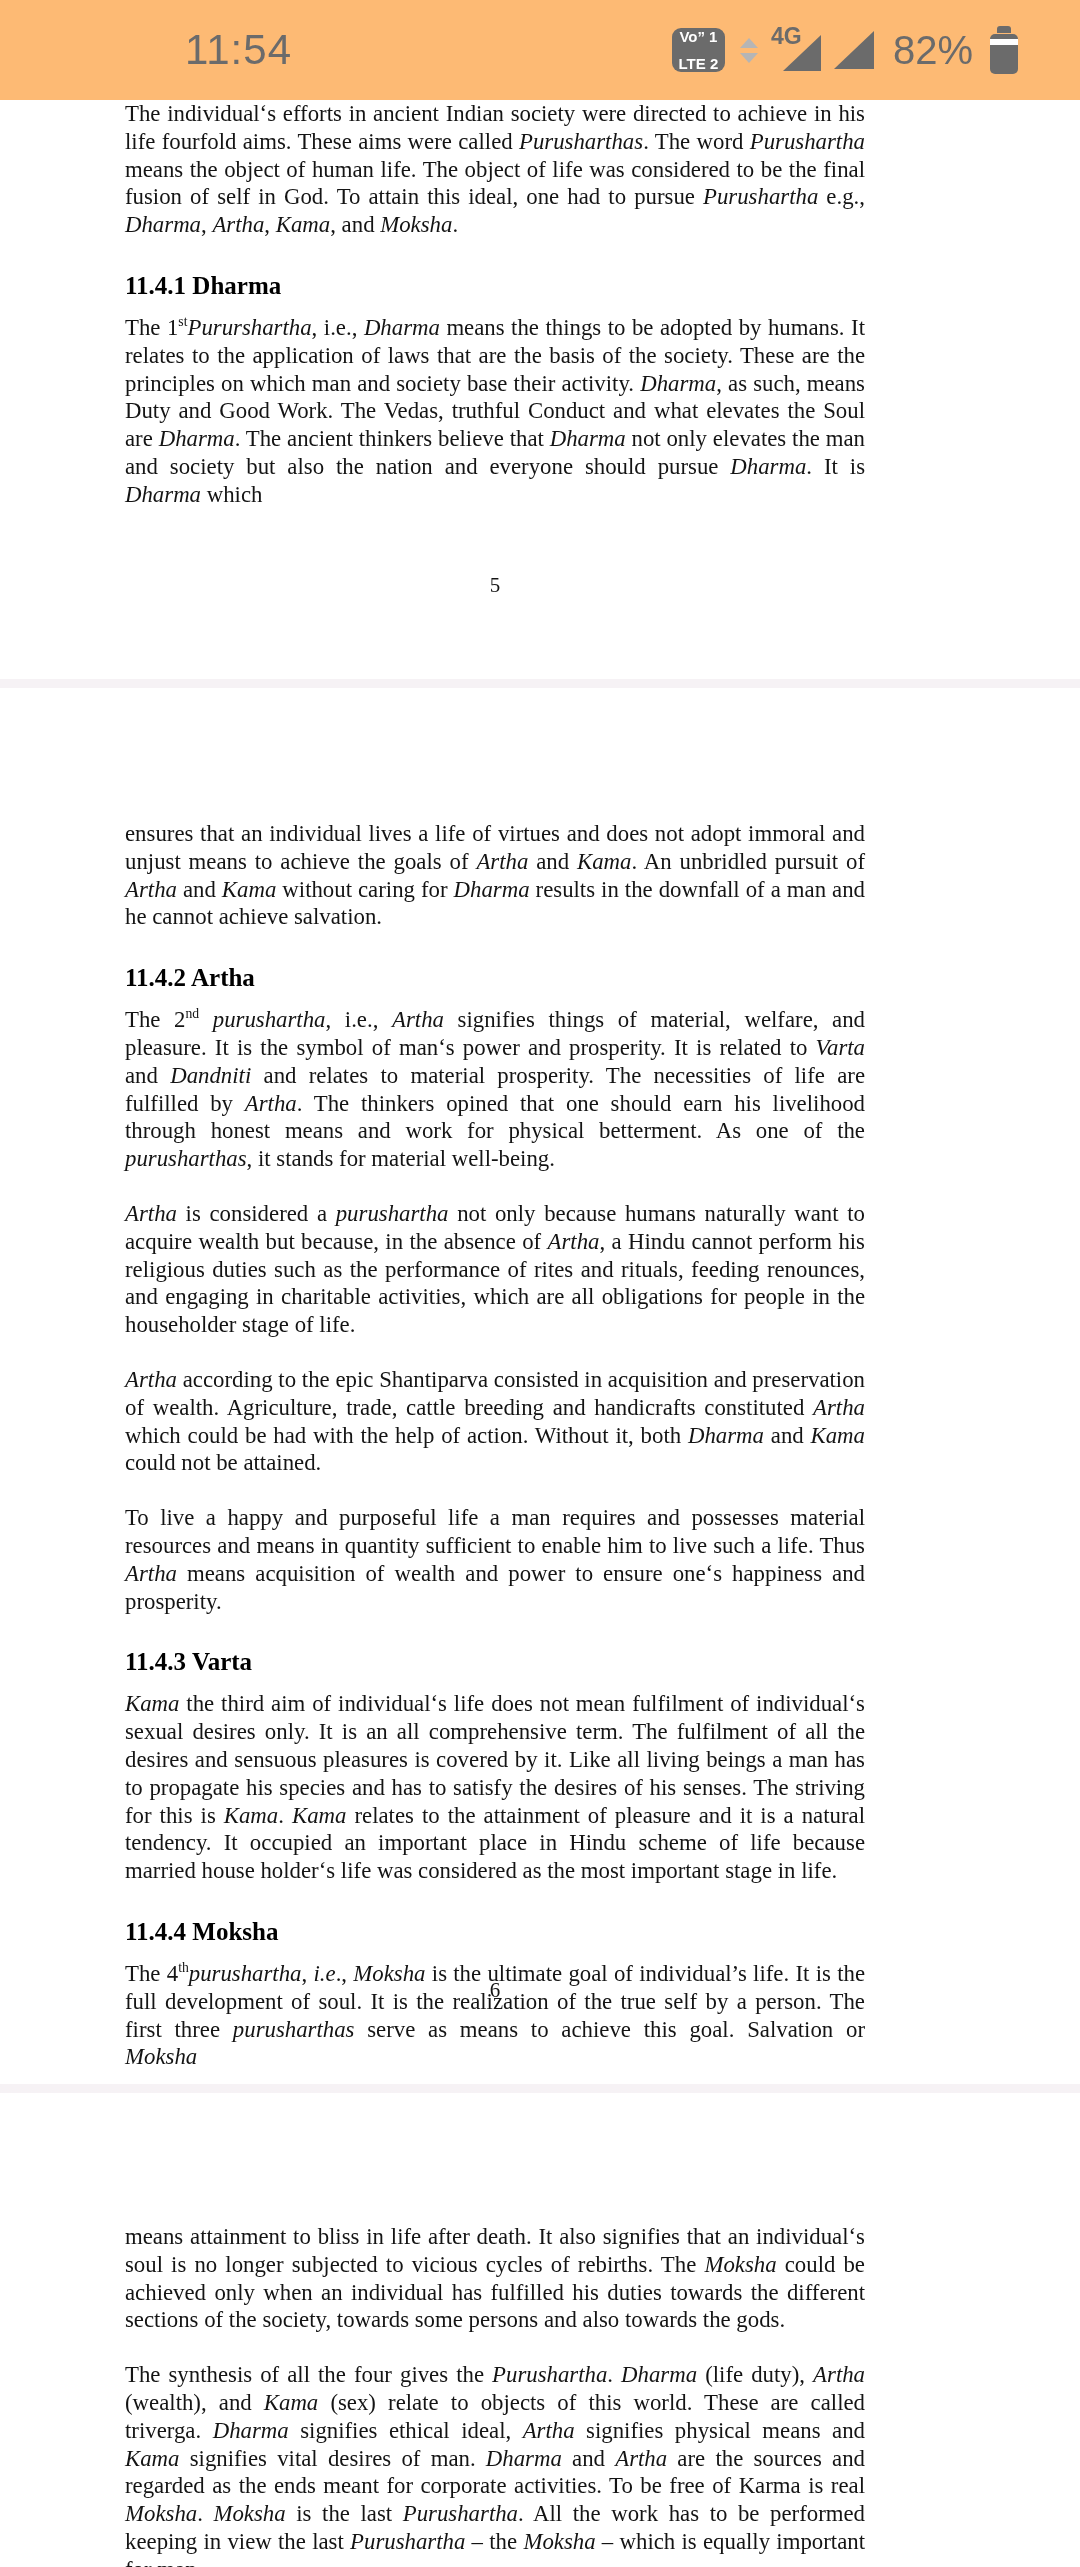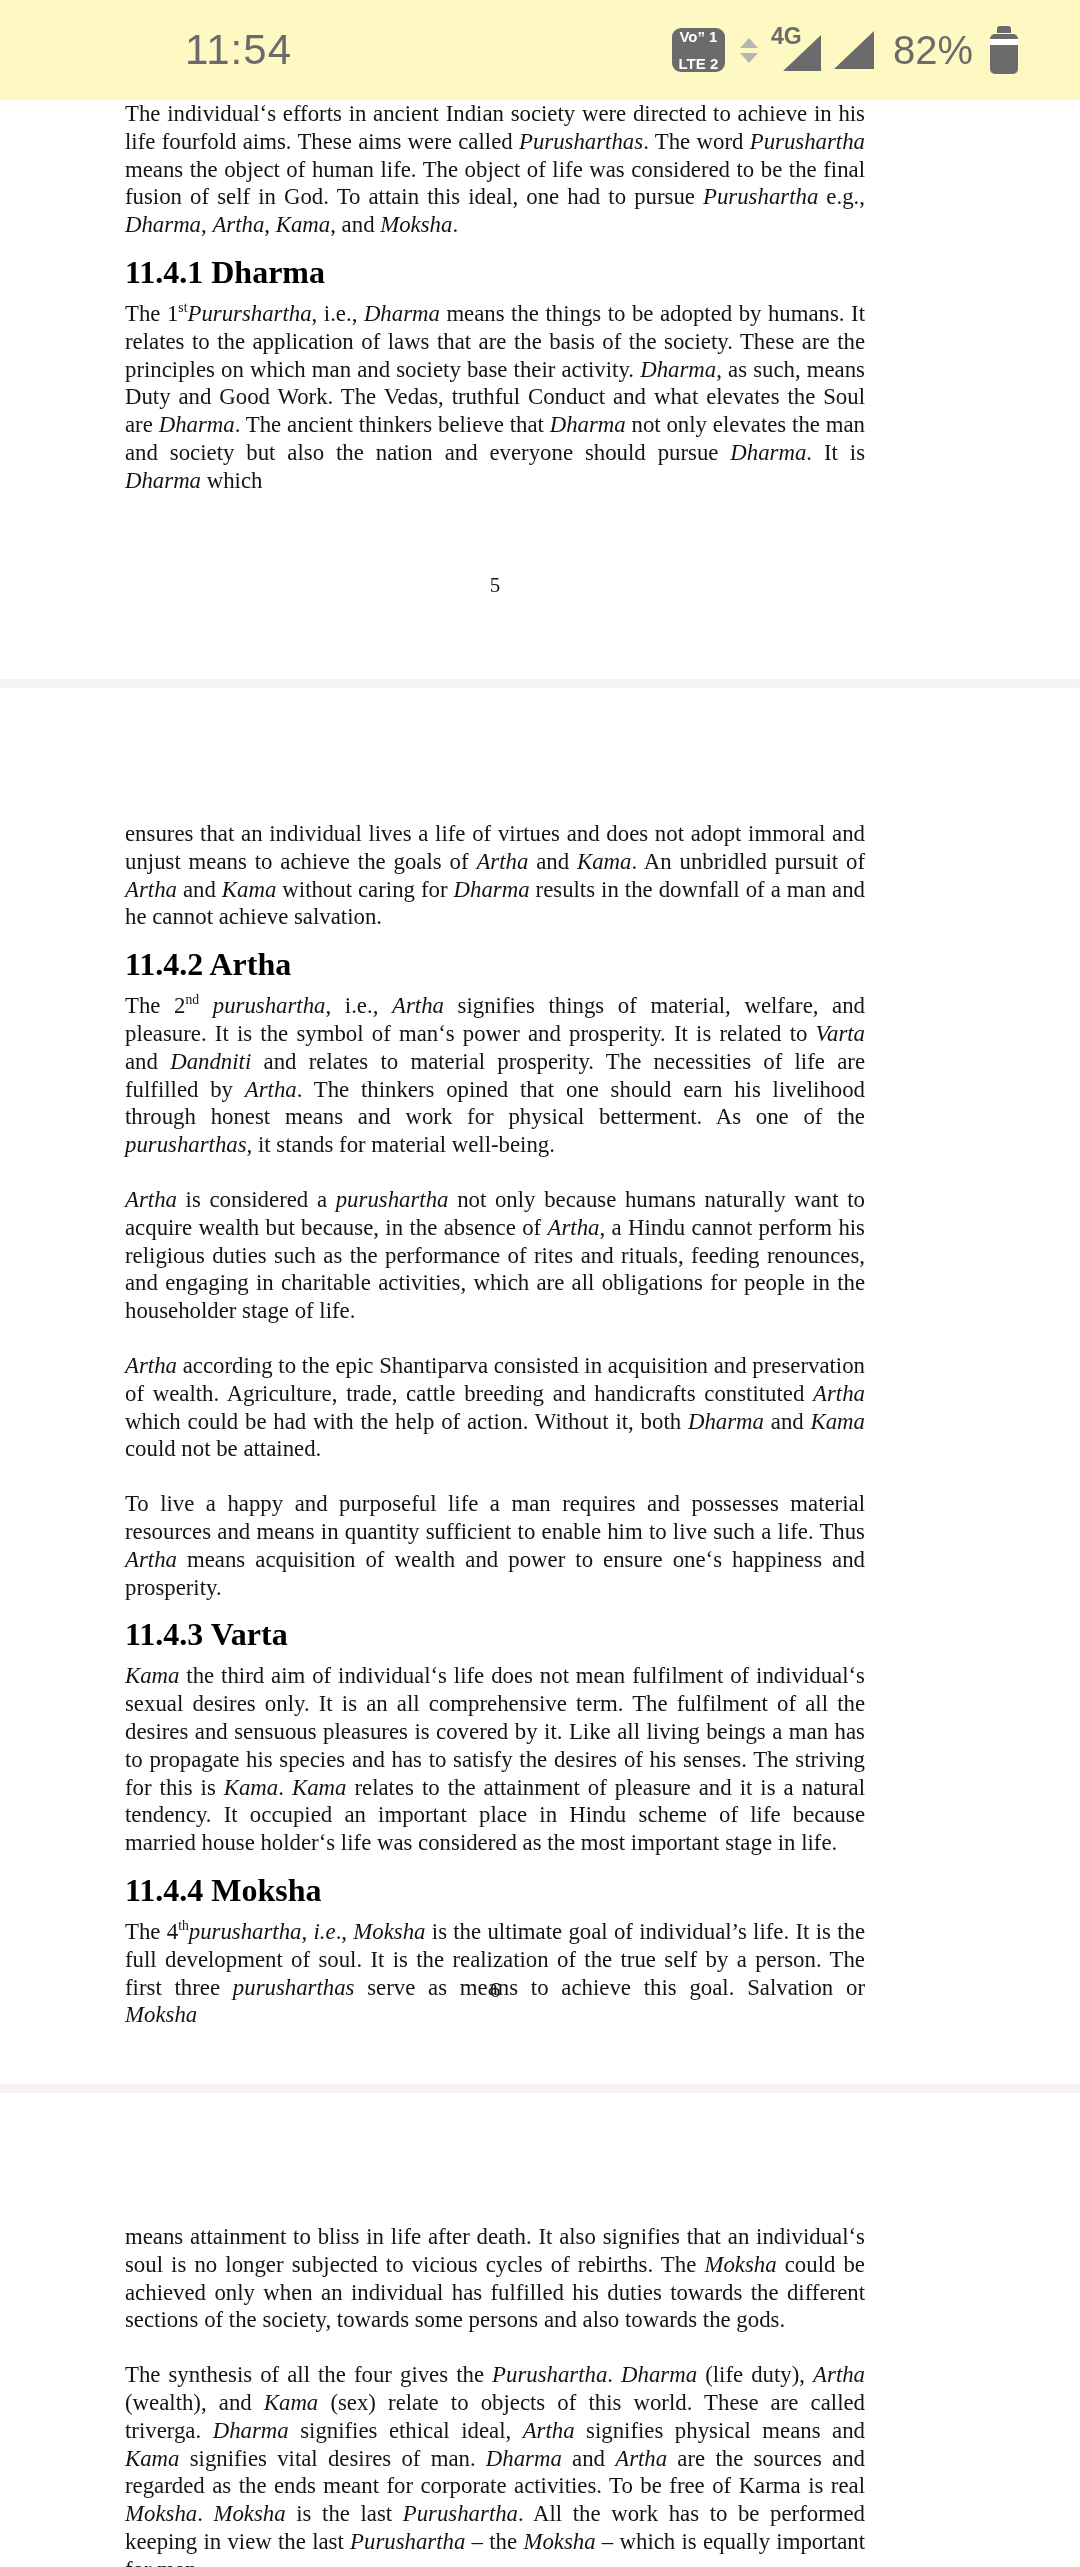--- a/index.html
+++ b/index.html
@@ -1,17 +1,17 @@
 <!DOCTYPE html>
 <html><head>
 <meta charset="utf-8">
 <style>
   html,body{margin:0;padding:0;background:#ffffff;}
   body{width:1080px;height:2567px;overflow:hidden;font-family:"Liberation Serif",serif;}
-  .screen{position:relative;width:1080px;height:2567px;background:#fef9c3;}
+  .screen{position:relative;width:1080px;height:2567px;background:#fdba74;}
 
   
   .status-bar{
     height:100px;display:flex;align-items:center;
     padding:0 62px 0 185px;box-sizing:border-box;
     font-family:"Liberation Sans",sans-serif;color:#6b6b6b;
   }
   .status-time{font-size:42px;color:#6b6b6b;letter-spacing:1px;}
   .status-spacer{flex:1;}
   .status-icons{display:flex;align-items:center;gap:13px;}
@@ -41,21 +41,21 @@
   .page1{height:579px;}
   .page2{height:1396px;padding-top:132px;}
   .page3{height:474px;padding-top:130px;}
 
   .doc-title-block{margin-top:8px;border-top:6px solid #000;border-bottom:6px solid #000;padding:4px 0;}
   .doc-title{margin:0;font-size:27px;font-weight:700;line-height:30px;color:#000;letter-spacing:0.4px;}
   .title-num{margin-right:27px;}
 
   .para{margin:27px 0 0 0;font-size:22.8px;line-height:27.8px;text-align:justify;}
   .page > .para:first-child{margin-top:0;}
-  .sub-heading{margin:18px 0 0 0;font-size:32px;font-weight:700;line-height:30px;color:#000;}
+  .sub-heading{margin:32px 0 0 0;font-size:25px;font-weight:700;line-height:30px;color:#000;}
   .sub-heading + .para{margin-top:13px;}
   .page1 .doc-title-block + .para{margin-top:4px;}
   .para sup{font-size:60%;line-height:0;}
 
   .page-num{position:absolute;left:125px;width:740px;text-align:center;font-size:21px;color:#141414;}
   .page1 .page-num{top:473px;}
   .page2 .page-num{top:1290px;}
 </style>
 </head>
 <body>

